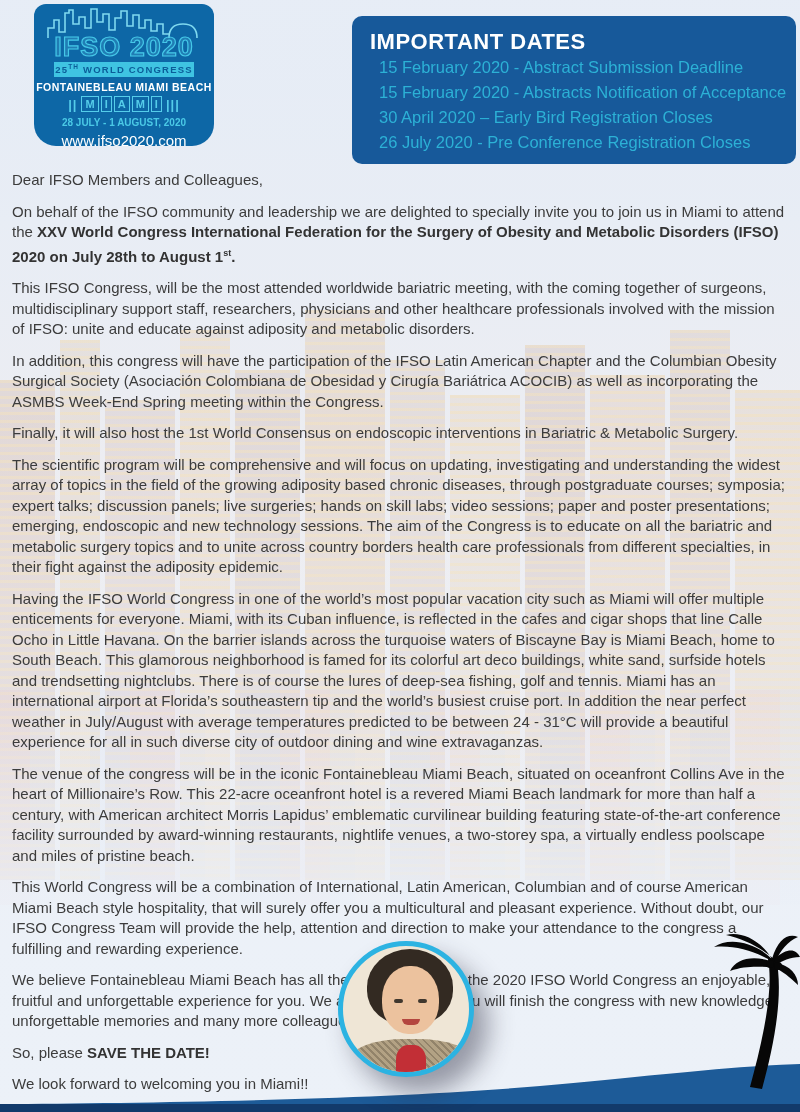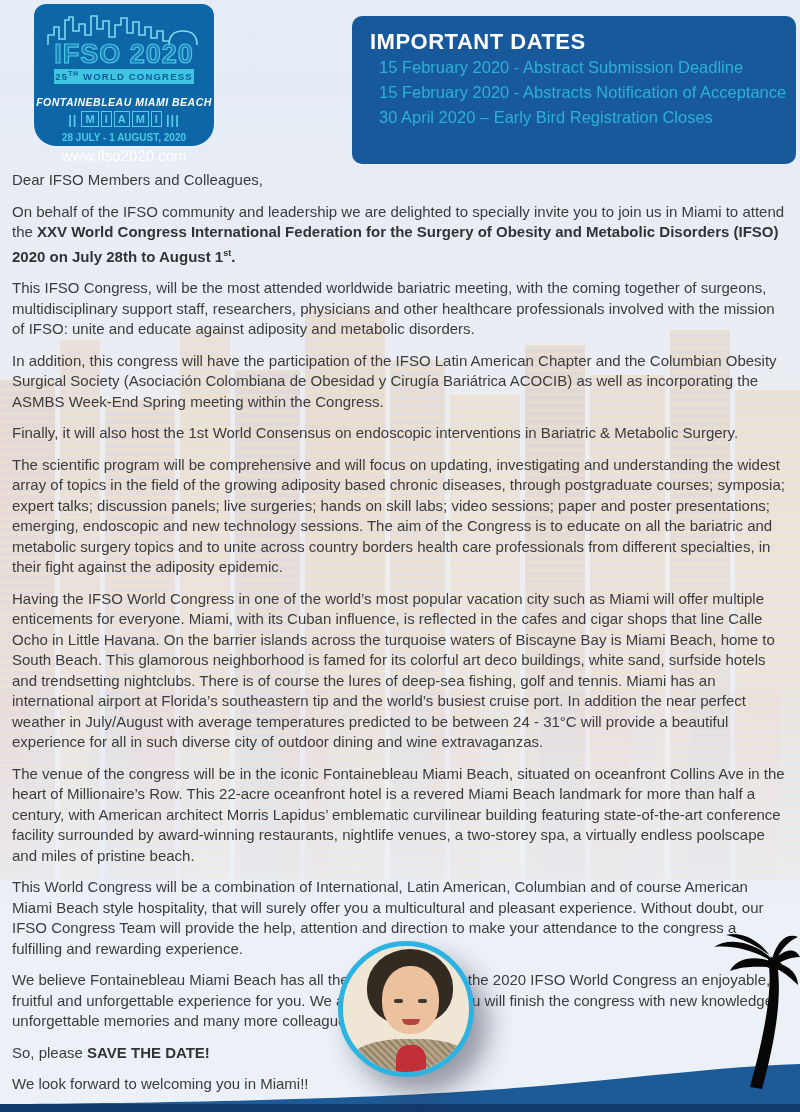--- a/index.html
+++ b/index.html
@@ -14,28 +14,28 @@
     background-image:repeating-linear-gradient(180deg, rgba(255,220,150,.45) 0 3px, transparent 3px 8px); }
   .bg-stripes { position:absolute; left:0; top:690px; width:800px; height:215px; z-index:0; opacity:.5;
     background:repeating-linear-gradient(90deg, rgba(233,150,160,.30) 0 30px, rgba(190,200,235,.22) 30px 55px,
       rgba(250,220,200,.30) 55px 90px, rgba(150,170,220,.20) 90px 130px, rgba(235,120,120,.18) 130px 150px); }
   .bg-fade { position:absolute; left:0; top:0; width:800px; height:1112px; z-index:1;
     background:linear-gradient(180deg, rgba(231,237,246,.95) 0px, rgba(231,237,246,.55) 180px,
       rgba(231,237,246,.38) 420px, rgba(235,240,247,.52) 700px, rgba(236,241,248,.88) 930px, rgba(236,241,248,.95) 1112px); }
 
   
   .badge { position:absolute; left:34px; top:4px; width:180px; height:142px; z-index:3;
-    background:#0d67a6; border-radius:12px 12px 22px 22px; text-align:center; padding-top:7px; }
+    background:#0d67a6; border-radius:12px 12px 22px 22px; text-align:center; }
   .badge-skyline { display:block; margin:0 auto; }
   .badge-title { font-size:27px; font-weight:800; letter-spacing:1px; color:rgba(110,215,240,.20);
     -webkit-text-stroke:1.2px #45c8e8; line-height:26px; margin-top:-6px; }
   .badge-band { width:140px; margin:2px auto 0; background:#3fc4e2; color:#0b5d99;
     font-size:9.5px; font-weight:800; letter-spacing:1.2px; padding:1px 0 2px; }
   .badge-band sup { font-size:6.5px; }
-  .badge-venue { color:#ffffff; font-size:10.5px; font-weight:700; letter-spacing:.5px; margin-top:12px;font-style:italic; }
+  .badge-venue { color:#ffffff; font-size:10.5px; font-weight:700; letter-spacing:.5px; margin-top:4px; }
   .badge-marquee { display:flex; justify-content:center; align-items:center; margin-top:3px; color:#55cdea; font-weight:700; }
   .badge-marquee .bars { font-size:13px; letter-spacing:1px; margin:0 3px; }
   .badge-marquee .lt { font-size:11px; border:1px solid #55cdea; padding:0 3px; margin:0 1px; line-height:14px; }
   .badge-dates { color:#4ac9e6; font-weight:800; font-size:10px; margin-top:5px; }
   .badge-site { color:#ffffff; font-size:15px; margin-top:4px; }
 
   
   .dates-box { position:absolute; left:352px; top:16px; width:444px; height:148px; z-index:3;
     background:#17599a; border-radius:10px; padding:13px 0 0 18px; }
   .dates-title { color:#ffffff; font-size:22px; font-weight:800; letter-spacing:.5px; }
@@ -110,20 +110,21 @@
     </div>
     <div class="badge-dates">28 JULY - 1 AUGUST, 2020</div>
     <div class="badge-site">www.ifso2020.com</div>
   </div>
 
   <div class="dates-box">
     <div class="dates-title">IMPORTANT DATES</div>
     <div class="date-item">15 February 2020 - Abstract Submission Deadline</div>
     <div class="date-item">15 February 2020 - Abstracts Notification of Acceptance</div>
     <div class="date-item">30 April 2020 – Early Bird Registration Closes</div>
+    <div class="date-item">26 July 2020 - Pre Conference Registration Closes</div>
   </div>
 
   <div class="letter">
     <p>Dear IFSO Members and Colleagues,</p>
     <p><span>On behalf of the IFSO community and leadership we are delighted to specially invite you to join us in Miami to attend the </span><strong><span>XXV World Congress International Federation for the Surgery of Obesity and Metabolic Disorders (IFSO) 2020 on July 28th to August 1</span><sup>st</sup><span>.</span></strong></p>
     <p>This IFSO Congress, will be the most attended worldwide bariatric meeting, with the coming together of surgeons, multidisciplinary support staff, researchers, physicians and other healthcare professionals involved with the mission of IFSO: unite and educate against adiposity and metabolic disorders.</p>
     <p>In addition, this congress will have the participation of the IFSO Latin American Chapter and the Columbian Obesity Surgical Society (Asociación Colombiana de Obesidad y Cirugía Bariátrica ACOCIB) as well as incorporating the ASMBS Week-End Spring meeting within the Congress.</p>
     <p>Finally, it will also host the 1st World Consensus on endoscopic interventions in Bariatric &amp; Metabolic Surgery.</p>
     <p>The scientific program will be comprehensive and will focus on updating, investigating and understanding the widest array of topics in the field of the growing adiposity based chronic diseases, through postgraduate courses; symposia; expert talks; discussion panels; live surgeries; hands on skill labs; video sessions; paper and poster presentations; emerging, endoscopic and new technology sessions. The aim of the Congress is to educate on all the bariatric and metabolic surgery topics and to unite across country borders health care professionals from different specialties, in their fight against the adiposity epidemic.</p>
     <p>Having the IFSO World Congress in one of the world’s most popular vacation city such as Miami will offer multiple enticements for everyone. Miami, with its Cuban influence, is reflected in the cafes and cigar shops that line Calle Ocho in Little Havana. On the barrier islands across the turquoise waters of Biscayne Bay is Miami Beach, home to South Beach. This glamorous neighborhood is famed for its colorful art deco buildings, white sand, surfside hotels and trendsetting nightclubs. There is of course the lures of deep-sea fishing, golf and tennis. Miami has an international airport at Florida’s southeastern tip and the world’s busiest cruise port. In addition the near perfect weather in July/August with average temperatures predicted to be between 24 - 31°C will provide a beautiful experience for all in such diverse city of outdoor dining and wine extravaganzas.</p>

